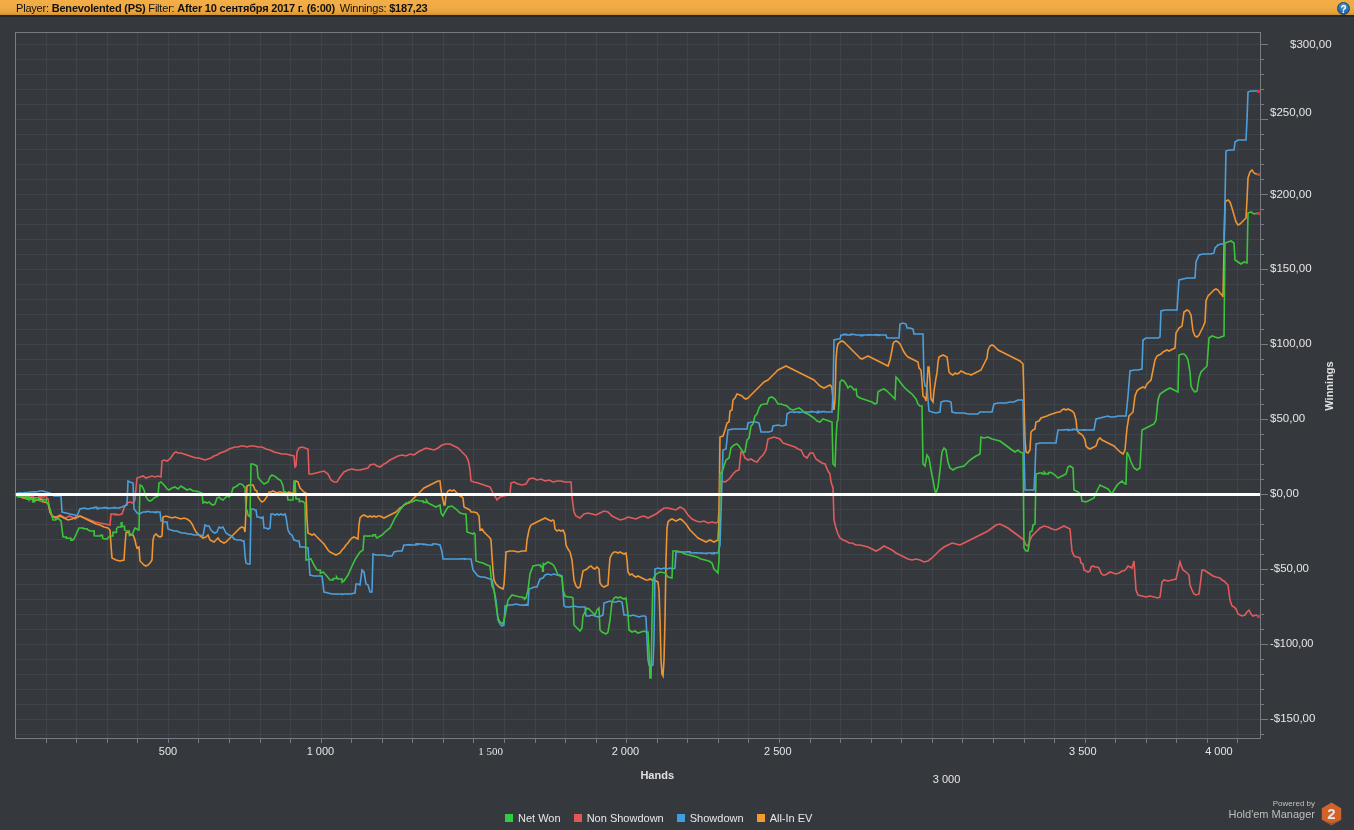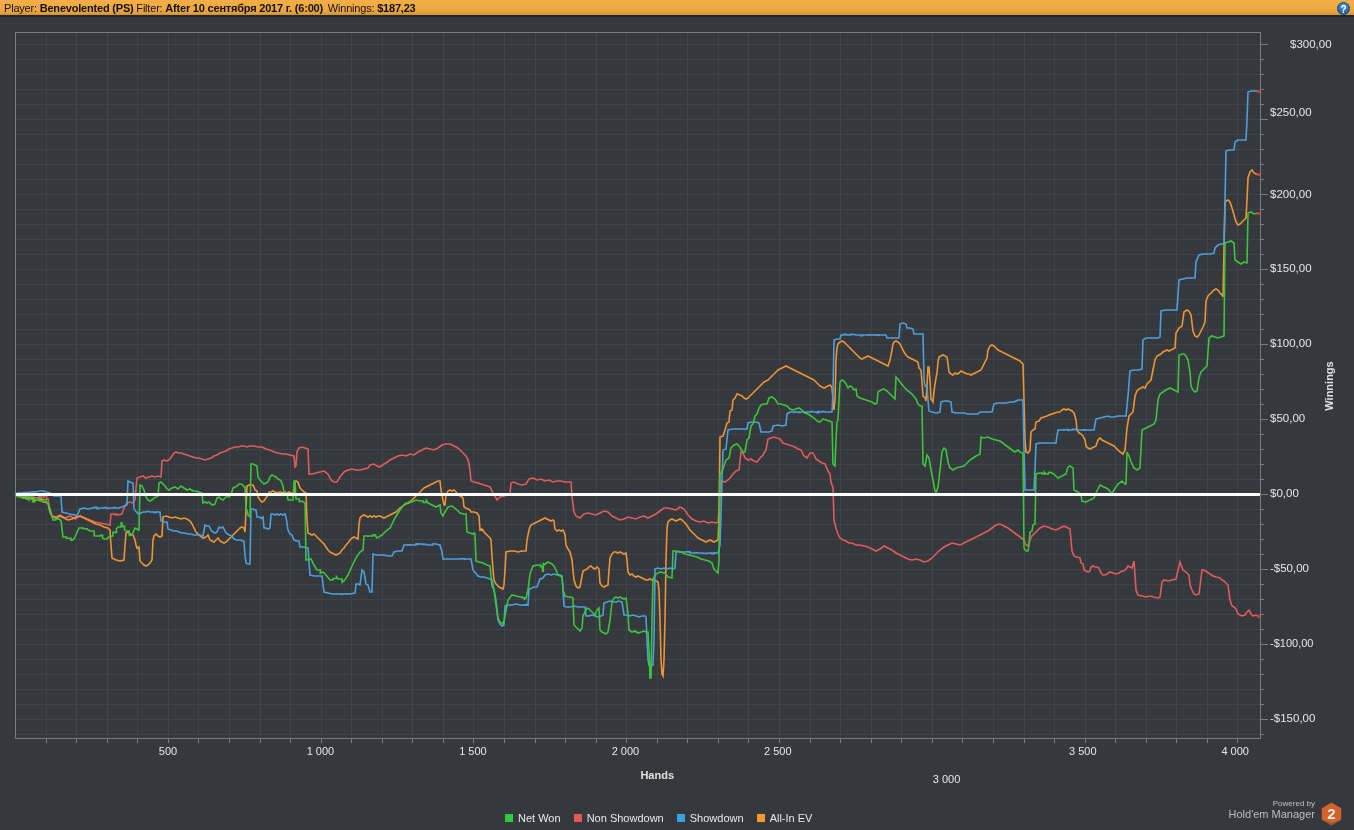--- a/index.html
+++ b/index.html
@@ -1,20 +1,20 @@
 <!DOCTYPE html>
 <html><head><meta charset="utf-8"><style>
 html,body{margin:0;padding:0;background:#35383d;width:1354px;height:830px;overflow:hidden}
 *{box-sizing:border-box}
 body{font-family:"Liberation Sans",sans-serif}
 .lbl{position:absolute;color:#e6e6e6;font-size:11px;white-space:nowrap}
 </style></head>
 <body>
 <div style="position:absolute;left:0;top:0;width:1354px;height:17px;background:linear-gradient(#f2ae47 0%,#f0aa43 55%,#e3a03c 85%,#d29130 100%);border-bottom:2px solid #23262c;color:#111;font-size:11px;line-height:17px;white-space:nowrap;letter-spacing:-0.2px">
-<span style="margin-left:4px">Player:</span> <b>Benevolented (PS)</b>
+<span style="margin-left:16px">Player:</span> <b>Benevolented (PS)</b>
 <span style="margin-left:0">Filter:</span> <b>After 10 сентября 2017 г. (6:00)</b>
 <span style="margin-left:2px">Winnings:</span> <b>$187,23</b>
 <span style="position:absolute;right:4px;top:1.5px;width:13px;height:13px;border-radius:50%;background:radial-gradient(circle at 50% 30%,#57a6dd 0%,#2b70b0 55%,#1a5290 100%);border:1px solid #14477c;color:#fff;font-size:10px;font-weight:bold;text-align:center;line-height:13px">?</span>
 </div>
 <svg width="1354" height="813" viewBox="0 17 1354 813" xmlns="http://www.w3.org/2000/svg" style="position:absolute;left:0;top:17px" shape-rendering="crispEdges">
     <g stroke="#3f434a" stroke-width="1">
       <line x1="15.5" y1="44.8" x2="1260" y2="44.8"></line>
       <line x1="15.5" y1="59.8" x2="1260" y2="59.8"></line>
       <line x1="15.5" y1="74.8" x2="1260" y2="74.8"></line>
       <line x1="15.5" y1="89.8" x2="1260" y2="89.8"></line>
@@ -212,26 +212,26 @@
     <div style="position:absolute;left:1270px;top:337.4px;font-size:11.5px;">$100,00</div>
     <div style="position:absolute;left:1270px;top:412.4px;font-size:11.5px;">$50,00</div>
     <div style="position:absolute;left:1270px;top:487.3px;font-size:11.5px;">$0,00</div>
     <div style="position:absolute;left:1270px;top:562.2px;font-size:11.5px;">-$50,00</div>
     <div style="position:absolute;left:1270px;top:637.2px;font-size:11px;">-$100,00</div>
     <div style="position:absolute;left:1270px;top:712.1px;font-size:11.5px;">-$150,00</div>
   </div>
 <div class="lbl">
     <div style="position:absolute;left:138.0px;top:745px;width:60px;text-align:center;">500</div>
     <div style="position:absolute;left:290.4px;top:745px;width:60px;text-align:center;">1 000</div>
-    <div style="position:absolute;left:442.9px;top:745px;width:60px;text-align:center;">1 500</div>
+    <div style="position:absolute;left:442.9px;top:745px;width:60px;text-align:right;font-family:Liberation Serif, serif;">1 500</div>
     <div style="position:absolute;left:595.4px;top:745px;width:60px;text-align:center;">2 000</div>
     <div style="position:absolute;left:747.8px;top:745px;width:60px;text-align:center;">2 500</div>
     <div style="position:absolute;left:900.3px;top:773px;width:60px;text-align:right;">3 000</div>
     <div style="position:absolute;left:1052.8px;top:745px;width:60px;text-align:center;">3 500</div>
-    <div style="position:absolute;left:1205.2px;top:745px;width:60px;text-align:center;">4 000</div>
+    <div style="position:absolute;left:1205.2px;top:745px;width:60px;">4 000</div>
   </div>
 <div class="lbl" style="left:604px;top:769px;width:70px;text-align:right;font-weight:bold;color:#e0e0e0">Hands</div>
 <div class="lbl" style="left:1303px;top:380px;font-weight:bold;color:#e0e0e0;transform:rotate(-90deg);transform-origin:center;width:56px;text-align:center;left:1301px;top:380px">Winnings</div>
 <div class="lbl" style="left:505px;top:812px;font-size:11px;color:#e8e8e8">
 <span style="display:inline-block;width:8px;height:8px;background:#2ecc40;margin-right:5px"></span>Net Won
 <span style="display:inline-block;width:8px;height:8px;background:#e85555;margin-left:10px;margin-right:5px"></span>Non Showdown
 <span style="display:inline-block;width:8px;height:8px;background:#3b9fe0;margin-left:10px;margin-right:5px"></span>Showdown
 <span style="display:inline-block;width:8px;height:8px;background:#f39c2d;margin-left:10px;margin-right:5px"></span>All-In EV
 </div>
 <div style="position:absolute;right:39px;top:799px;font-size:8px;color:#c0c0c0">Powered by</div>

